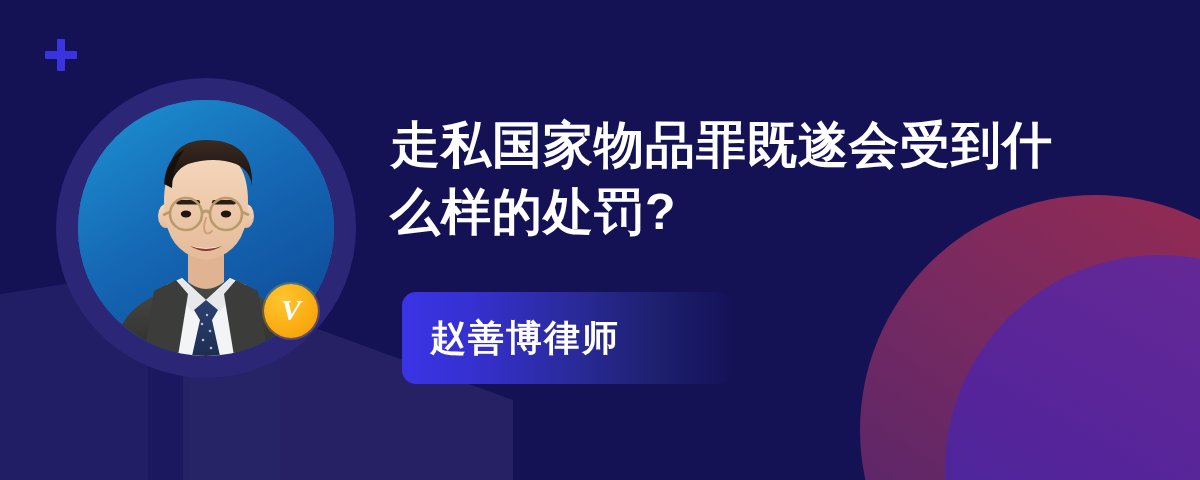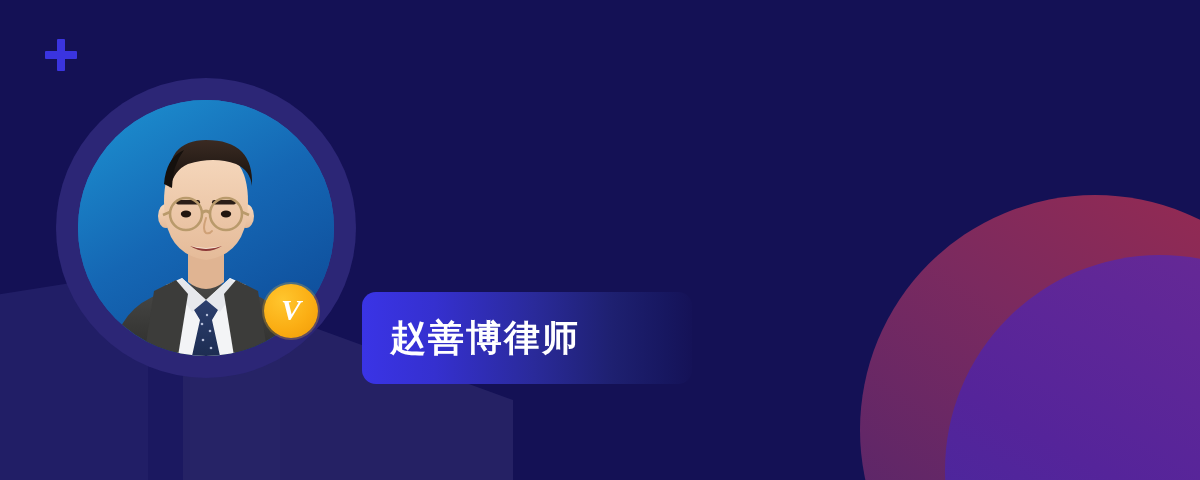--- a/index.html
+++ b/index.html
@@ -121,21 +121,21 @@
     font-size:50px;
     font-weight:bold;
     line-height:1.34;
     letter-spacing:1px;
     width:672px;
     font-family:"Liberation Sans","DejaVu Sans",sans-serif;
   }
 
   .name-badge{
     position:absolute;
-    left:362px; top:292px;
+    left:402px; top:292px;
     width:330px; height:92px;
     border-radius:14px;
     background:linear-gradient(90deg,#3a34e6 0%,#3530cf 22%,#2a2a9a 52%,#1e2070 76%,#171760 92%,#151257 100%);
     display:flex; align-items:center;
   }
   .name-badge .name-text{
     color:#ffffff;
     font-size:36px;
     font-weight:bold;
     letter-spacing:2px;
@@ -237,18 +237,21 @@
 
         <path d="M112 146 q16 10 32 0 q-16 6 -32 0 z" fill="#8d3a38"></path>
         <path d="M113 146 q15 5 30 0 q-15 4 -30 0 z" fill="#ffffff"></path>
       </svg>
     </div>
     <div class="verify-badge">
       <span>V</span>
     </div>
   </div>
 
+  <div class="content">
+    <h1 class="headline">走私国家物品罪既遂会受到什么样的处罚?</h1>
+  </div>
 
   <div class="name-badge">
     <span class="name-text">赵善博律师</span>
   </div>
 
 </div>
 
 </body></html>

